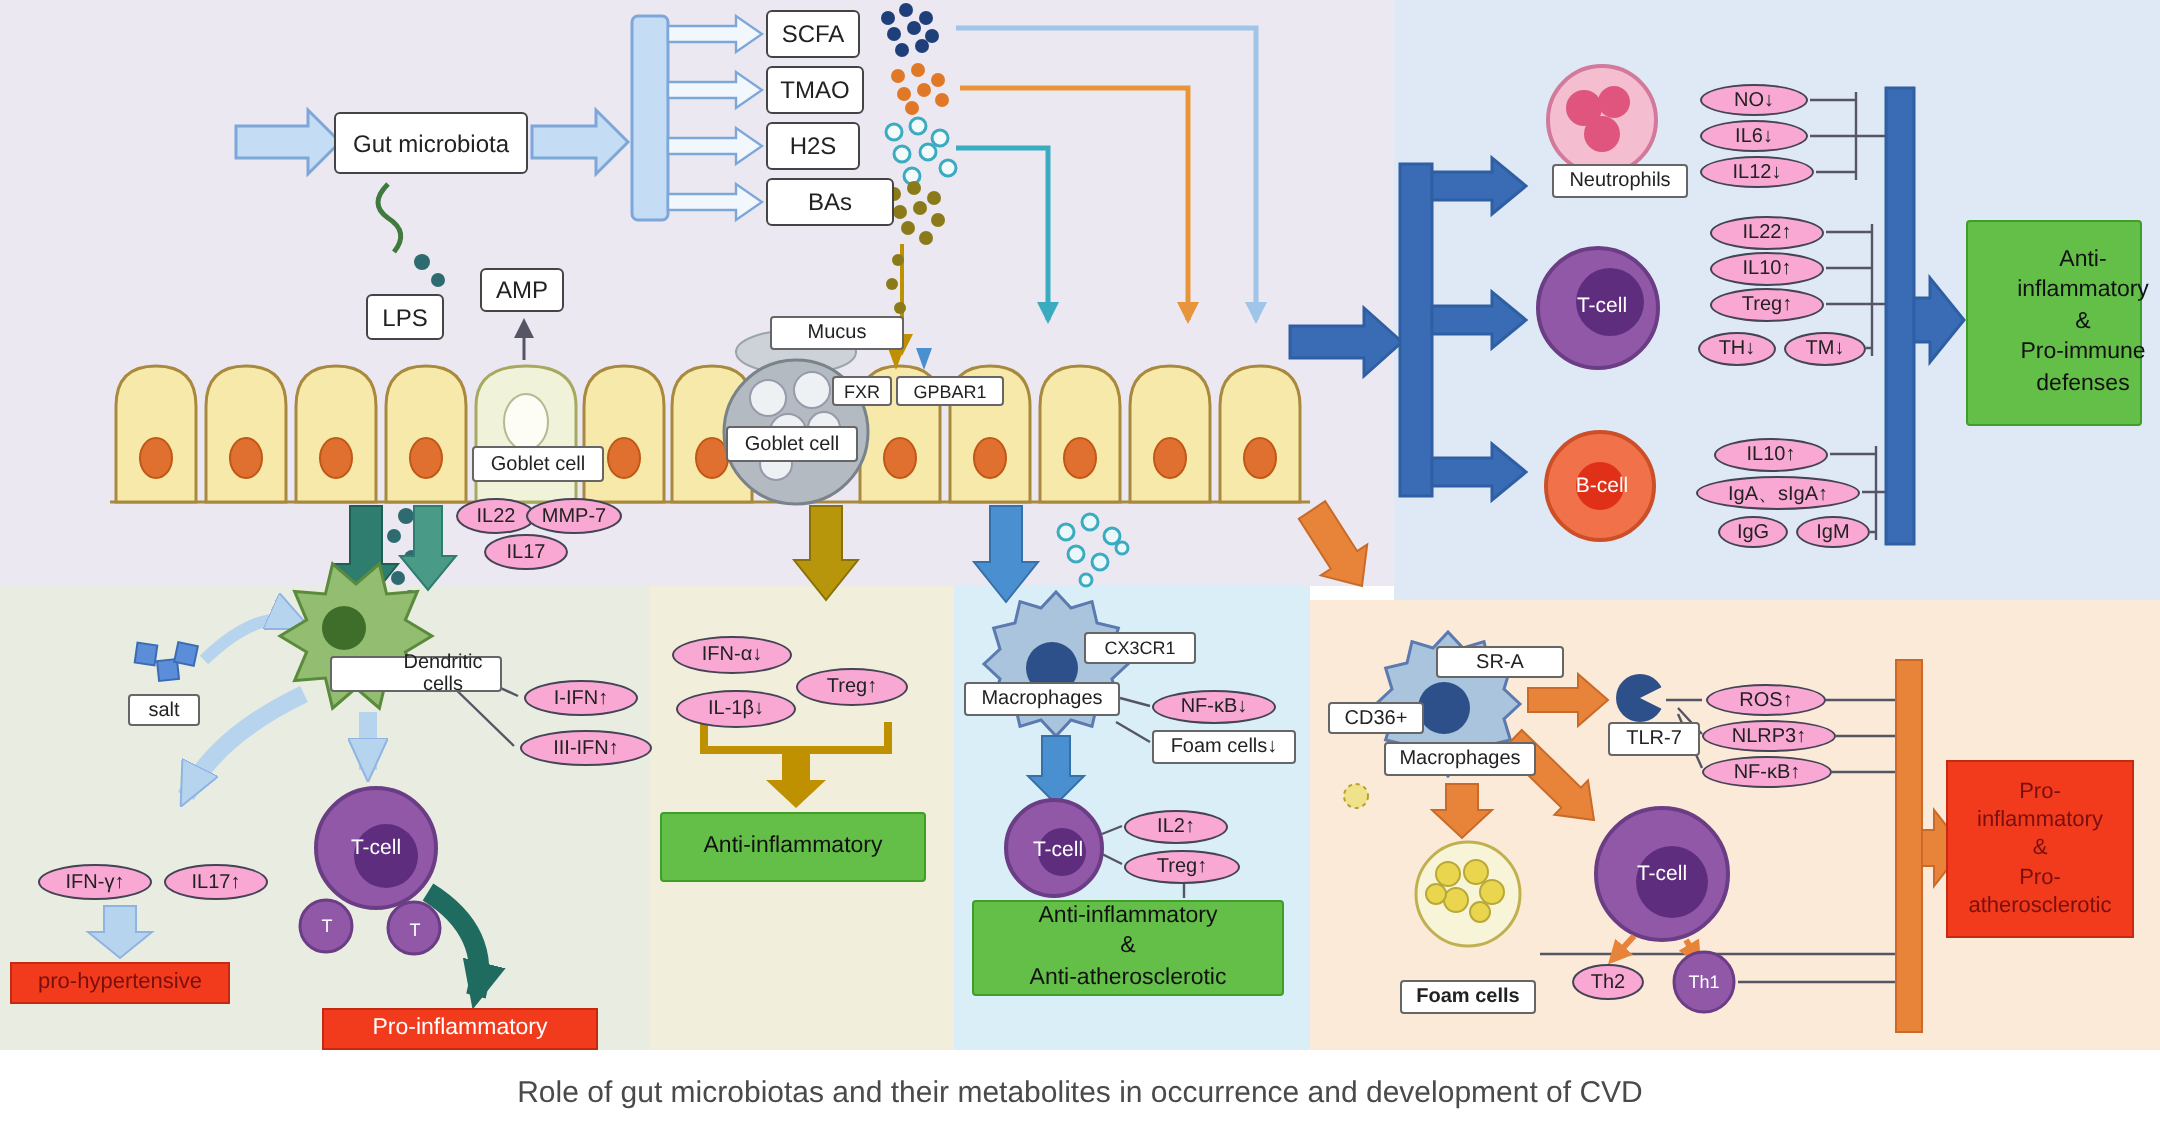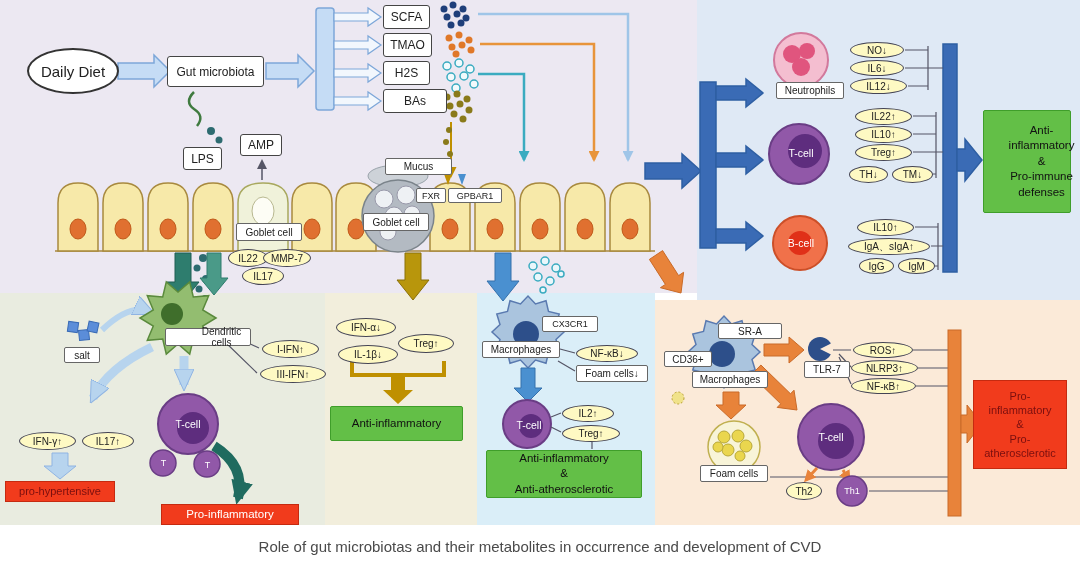--- a/index.html
+++ b/index.html
@@ -10,21 +10,21 @@
   .p-bl{left:0;top:293px;width:325px;height:232px;background:#e9ece0;}
   .p-tan{left:325px;top:293px;width:152px;height:232px;background:#f2eedc;}
   .p-cyan{left:477px;top:293px;width:178px;height:232px;background:#daeef8;}
   .p-peach{left:655px;top:300px;width:425px;height:225px;background:#fbead8;}
   svg#art{position:absolute;left:0;top:0;z-index:1;}
   .lbl{position:absolute;z-index:2;display:flex;align-items:center;justify-content:center;text-align:center;box-sizing:border-box;color:#222;}
   .ellipse{border:2px solid #333;border-radius:50%;background:#fff;font-size:15px;}
   .box{border:1.6px solid #444;border-radius:3px;background:#fff;font-size:12px;}
   .tag{border:1px solid #666;border-radius:2px;background:#fff;font-size:10px;padding:0 2px;}
   .tag.sm{font-size:9px;}
-  .oval{border:1.3px solid #445;border-radius:50%;background:#fef9c3;font-size:10px;}
+  .oval{border:1.3px solid #445;border-radius:50%;background:#f9a8d4;font-size:10px;}
   .glabel{color:#fff;font-size:10.5px;background:transparent;}
   .glabel.sm{font-size:9px;}
   .greenbox{background:#63bf47;border:1.5px solid #3f9e2a;color:#111;font-size:11.5px;white-space:pre-line;line-height:1.35;border-radius:2px;}
   .redbox{background:#f13b1c;border:1px solid #c52a10;font-size:11px;white-space:pre-line;line-height:1.3;}
   .redbox.maroon{color:#7a0f0f;}
   .redbox.white{color:#fff;font-size:11.5px;}
   .caption{position:absolute;left:0;top:538px;width:1080px;text-align:center;font-size:15px;color:#4a4a4a;z-index:2;}
 </style>
 </head>
 <body>
@@ -301,21 +301,20 @@
     </g>
     <path d="M817,468 L806,480" stroke="#e8833a" stroke-width="3" fill="none" marker-end="url(#mOr2)"></path>
     <path d="M843,470 L849,480" stroke="#e8833a" stroke-width="3" fill="none" marker-end="url(#mOr2)"></path>
     <circle cx="852" cy="491" r="15" fill="#9158a8" stroke="#6a3d85" stroke-width="1.5"></circle>
     <g fill="#e8833a" stroke="#c96a28">
       <rect x="948" y="330" width="13" height="186"></rect>
       <polygon points="961,415 967,415 967,405 982,424 967,443 967,433 961,433"></polygon>
     </g>
   </svg>
 
-  <div class="lbl ellipse" style="left:27px;top:48px;width:92px;height:46px;">Daily Diet</div>
   <div class="lbl box" style="left:167px;top:56px;width:97px;height:31px;">Gut microbiota</div>
   <div class="lbl box" style="left:383px;top:5px;width:47px;height:24px;">SCFA</div>
   <div class="lbl box" style="left:383px;top:33px;width:49px;height:24px;">TMAO</div>
   <div class="lbl box" style="left:383px;top:61px;width:47px;height:24px;">H2S</div>
   <div class="lbl box" style="left:383px;top:89px;width:64px;height:24px;">BAs</div>
   <div class="lbl box" style="left:183px;top:147px;width:39px;height:23px;">LPS</div>
   <div class="lbl box" style="left:240px;top:134px;width:42px;height:22px;">AMP</div>
   <div class="lbl tag" style="left:385px;top:158px;width:67px;height:17px;">Mucus</div>
   <div class="lbl tag" style="left:236px;top:223px;width:66px;height:18px;">Goblet cell</div>
   <div class="lbl tag" style="left:363px;top:213px;width:66px;height:18px;">Goblet cell</div>
@@ -374,21 +373,21 @@
 &amp;
 Anti-atherosclerotic</div>
 
   <div class="lbl tag" style="left:718px;top:323px;width:64px;height:16px;">SR-A</div>
   <div class="lbl tag" style="left:664px;top:351px;width:48px;height:16px;">CD36+</div>
   <div class="lbl tag" style="left:692px;top:371px;width:76px;height:17px;">Macrophages</div>
   <div class="lbl tag" style="left:804px;top:361px;width:46px;height:17px;">TLR-7</div>
   <div class="lbl oval" style="left:853px;top:342px;width:60px;height:16px;">ROS↑</div>
   <div class="lbl oval" style="left:851px;top:360px;width:67px;height:16px;">NLRP3↑</div>
   <div class="lbl oval" style="left:851px;top:378px;width:65px;height:16px;">NF-κB↑</div>
-  <div class="lbl tag" style="left:700px;top:465px;width:68px;height:17px;">Foam cells</div>
+  <div class="lbl tag" style="left:700px;top:490px;width:68px;height:17px;font-weight:bold;">Foam cells</div>
   <div class="lbl glabel" style="left:809px;top:430px;width:44px;height:14px;">T-cell</div>
   <div class="lbl oval" style="left:786px;top:482px;width:36px;height:18px;">Th2</div>
   <div class="lbl glabel sm" style="left:837px;top:484px;width:30px;height:14px;">Th1</div>
   <div class="lbl redbox maroon" style="left:973px;top:380px;width:94px;height:89px;">Pro-
 inflammatory
 &amp;
 Pro-
 atherosclerotic</div>
 
   <div class="caption">Role of gut microbiotas and their metabolites in occurrence and development of CVD</div>

